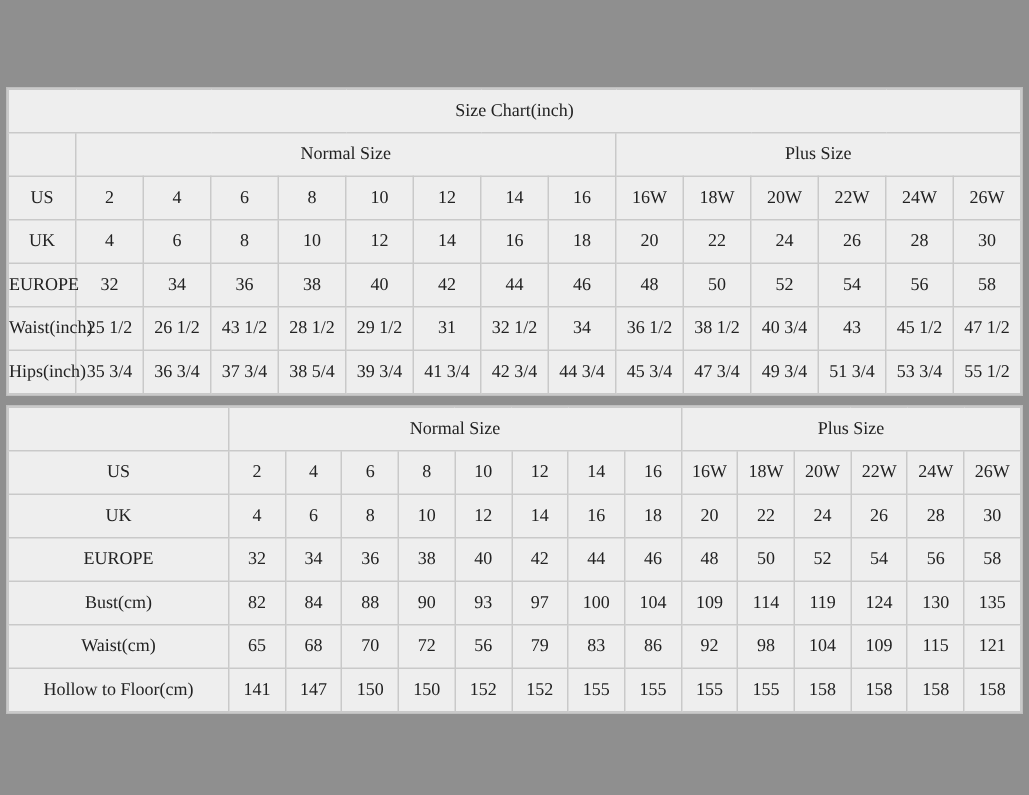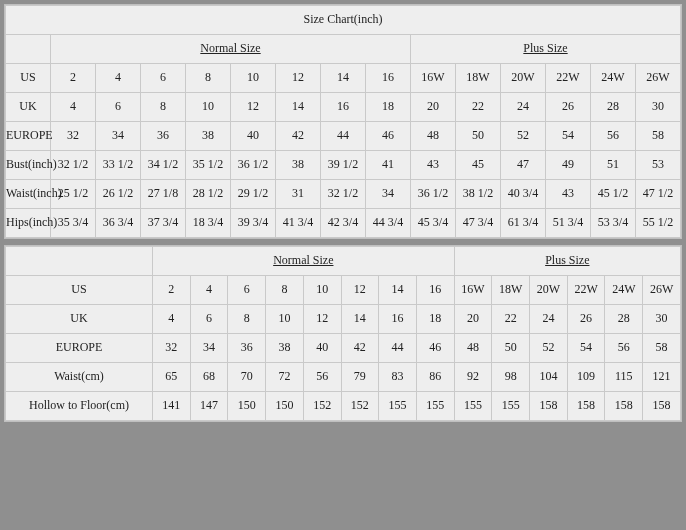--- a/index.html
+++ b/index.html
@@ -14,20 +14,21 @@
     overflow: hidden;
   }
   .page {
     width: 686px;
     height: 530px;
     box-sizing: border-box;
     padding: 4px 4px 0 4px;
     display: flex;
     flex-direction: column;
     gap: 6px;
+    justify-content: center;
   }
   .chart-block {
     background: #eeeeee;
     border: 1px solid #bfbfbf;
     box-sizing: border-box;
   }
   table.size-table {
     border-collapse: collapse;
     width: 100%;
     table-layout: fixed;
@@ -46,21 +47,20 @@
   td.title-cell {
     font-size: 14px;
     height: 22px;
     border-top: none;
     border-left: none;
     border-right: none;
   }
   td.group-cell {
     font-size: 14px;
     height: 22px;
-    text-decoration: underline;
   }
   td.blank-cell {
     border-left: none;
   }
   td.row-label {
     font-size: 13px;
     text-align: center;
   }
   td.row-label-wide {
     font-size: 13px;
@@ -130,66 +130,49 @@
         <td>44</td>
         <td>46</td>
         <td>48</td>
         <td>50</td>
         <td>52</td>
         <td>54</td>
         <td>56</td>
         <td>58</td>
       </tr>
       <tr>
-        <td class="row-label label-col">Bust(inch)</td>
-        <td>32 1/2</td>
-        <td>33 1/2</td>
-        <td>34 1/2</td>
-        <td>35 1/2</td>
-        <td>36 1/2</td>
-        <td>38</td>
-        <td>39 1/2</td>
-        <td>41</td>
-        <td>43</td>
-        <td>45</td>
-        <td>47</td>
-        <td>49</td>
-        <td>51</td>
-        <td>53</td>
-      </tr>
-      <tr>
         <td class="row-label label-col">Waist(inch)</td>
         <td>25 1/2</td>
         <td>26 1/2</td>
-        <td>27 1/8</td>
+        <td>43 1/2</td>
         <td>28 1/2</td>
         <td>29 1/2</td>
         <td>31</td>
         <td>32 1/2</td>
         <td>34</td>
         <td>36 1/2</td>
         <td>38 1/2</td>
         <td>40 3/4</td>
         <td>43</td>
         <td>45 1/2</td>
         <td>47 1/2</td>
       </tr>
       <tr>
         <td class="row-label label-col">Hips(inch)</td>
         <td>35 3/4</td>
         <td>36 3/4</td>
         <td>37 3/4</td>
-        <td>18 3/4</td>
+        <td>38 5/4</td>
         <td>39 3/4</td>
         <td>41 3/4</td>
         <td>42 3/4</td>
         <td>44 3/4</td>
         <td>45 3/4</td>
         <td>47 3/4</td>
-        <td>61 3/4</td>
+        <td>49 3/4</td>
         <td>51 3/4</td>
         <td>53 3/4</td>
         <td>55 1/2</td>
       </tr>
     </tbody>
       </table>
   </div>
 
   <div class="chart-block">
     <table class="size-table">
@@ -244,20 +227,37 @@
         <td>44</td>
         <td>46</td>
         <td>48</td>
         <td>50</td>
         <td>52</td>
         <td>54</td>
         <td>56</td>
         <td>58</td>
       </tr>
       <tr>
+        <td class="row-label label-col">Bust(cm)</td>
+        <td>82</td>
+        <td>84</td>
+        <td>88</td>
+        <td>90</td>
+        <td>93</td>
+        <td>97</td>
+        <td>100</td>
+        <td>104</td>
+        <td>109</td>
+        <td>114</td>
+        <td>119</td>
+        <td>124</td>
+        <td>130</td>
+        <td>135</td>
+      </tr>
+      <tr>
         <td class="row-label label-col">Waist(cm)</td>
         <td>65</td>
         <td>68</td>
         <td>70</td>
         <td>72</td>
         <td>56</td>
         <td>79</td>
         <td>83</td>
         <td>86</td>
         <td>92</td>

